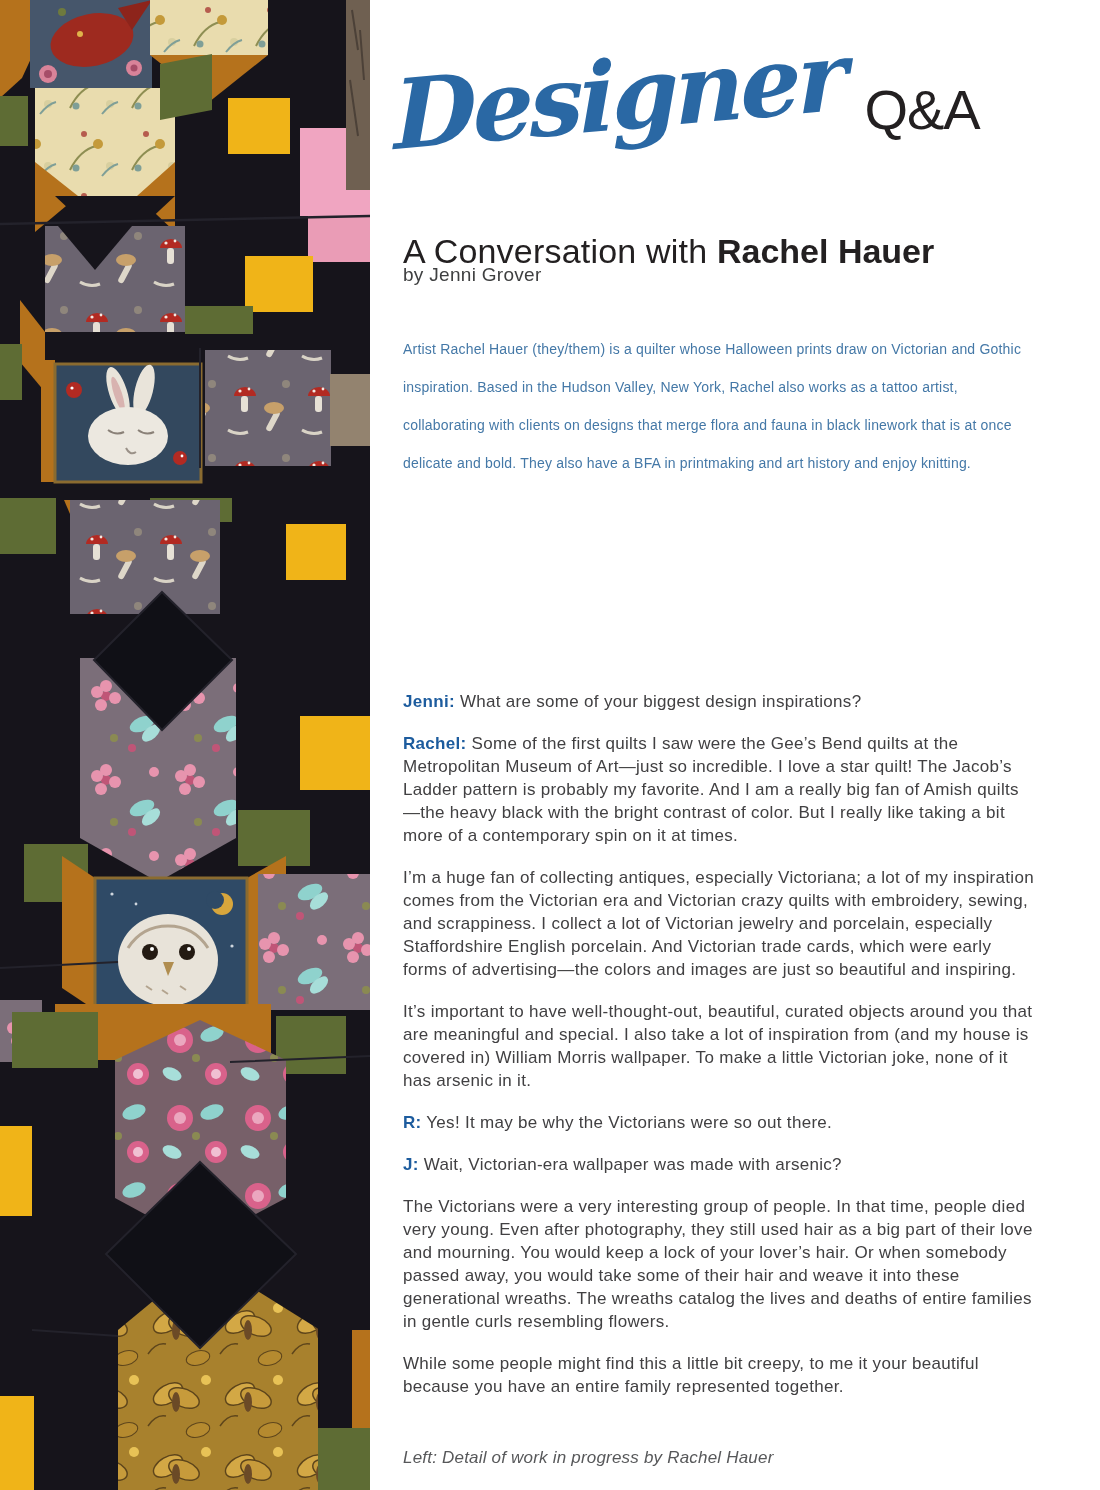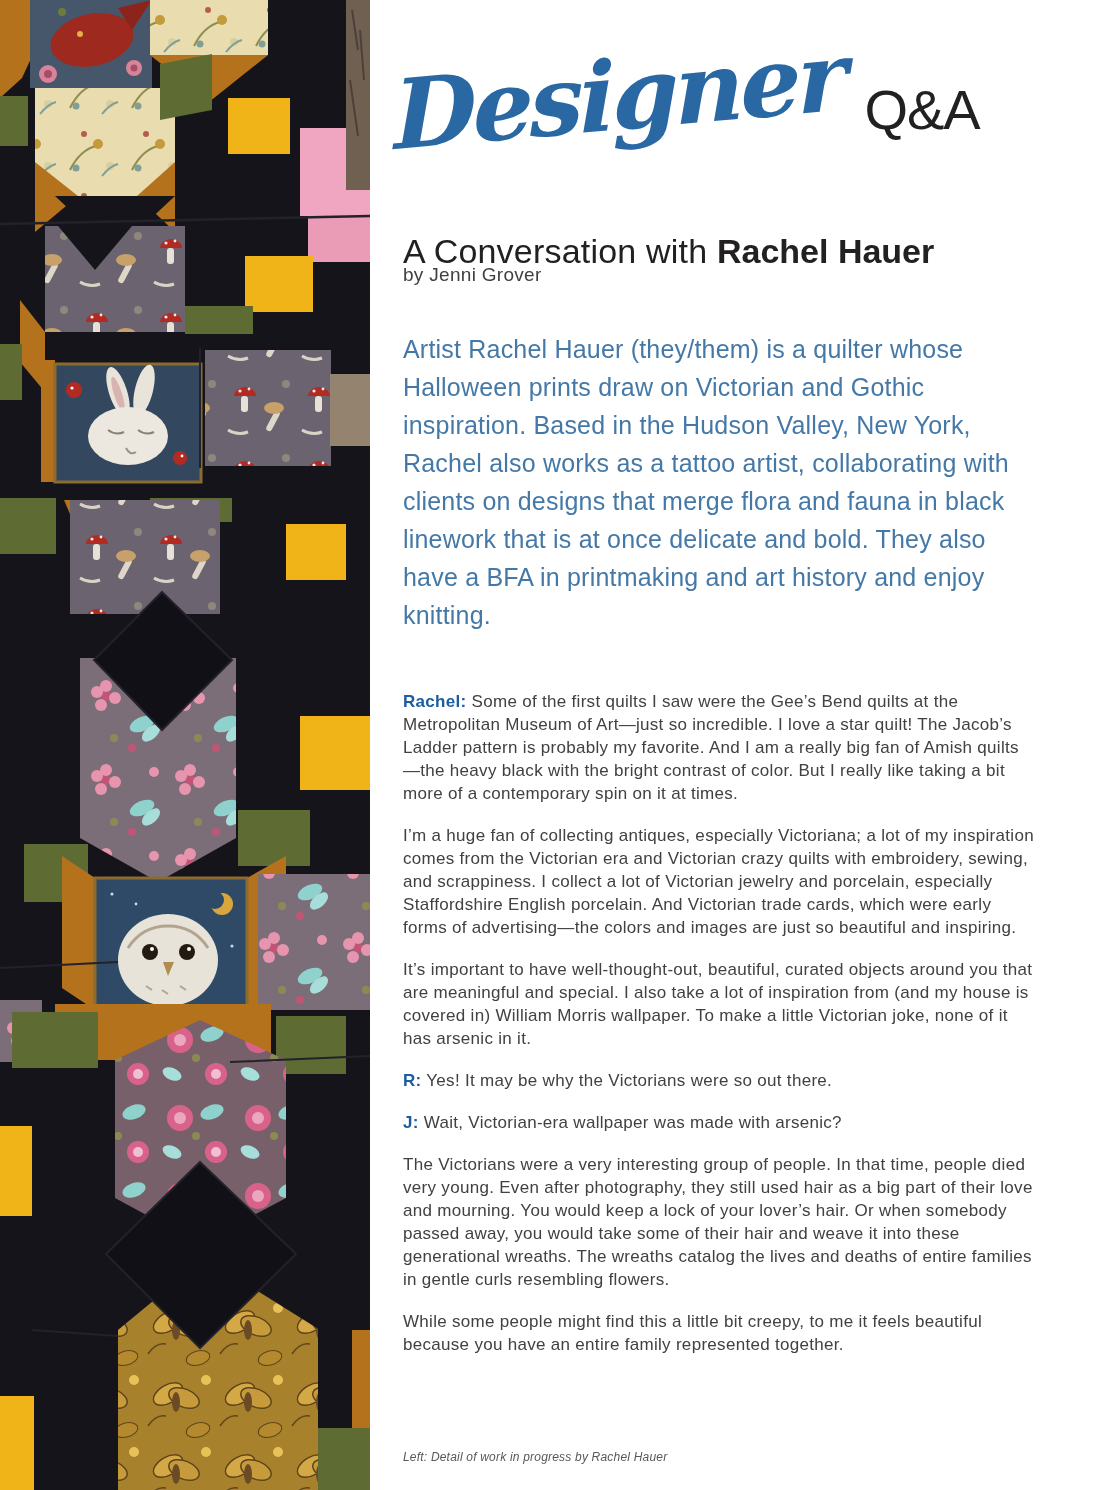--- a/index.html
+++ b/index.html
@@ -29,31 +29,31 @@
     position:absolute;left:0;top:222px;font-size:34px;line-height:34px;
     color:var(--title_dark,#232021);font-weight:400;letter-spacing:.2px;margin-top:12px;
   }
   .subtitle b{font-weight:700;letter-spacing:0;}
   .byline{
     position:absolute;left:0;top:258px;font-size:19px;line-height:34px;
     color:#3f4041;font-weight:400;letter-spacing:.3px;
   }
   .intro{position:absolute;left:0;top:330px;width:632px;}
   .intro p{
-    margin:0 0 26px 0;font-size:25px;line-height:38px;
+    margin:0 0 26px 0;font-size:14px;line-height:38px;
     color:var(--intro_blue,#4478a7);font-weight:400;letter-spacing:.2px;
   }
   .qa{position:absolute;left:0;top:690px;width:632px;}
   .qa p{
     margin:0 0 19px 0;font-size:17px;line-height:23px;
     color:var(--body_gray,#414042);letter-spacing:.3px;
   }
   .qa p strong{color:var(--label_blue,#1d5c9e);font-weight:700;}
   .caption{
-    position:absolute;left:0;top:1448px;font-size:12px;line-height:19px;
+    position:absolute;left:0;top:1448px;font-size:17px;line-height:19px;
     font-style:italic;color:var(--caption_gray,#57585a);letter-spacing:.2px;
   }
 </style>
 </head>
 <body>
 
 <svg class="photo" viewBox="0 0 370 1490" width="370" height="1490" role="img">
   <defs>
     <pattern id="cream" width="62" height="62" patternUnits="userSpaceOnUse">
       <rect width="62" height="62" fill="#e9dcae"></rect>
@@ -218,23 +218,24 @@
 
   <div class="subtitle"><span>A Conversation with </span><b>Rachel Hauer</b></div>
 
   <div class="byline">by Jenni Grover</div>
 
   <div class="intro">
     <p>Artist Rachel Hauer (they/them) is a quilter whose Halloween prints draw on Victorian and Gothic inspiration. Based in the Hudson Valley, New York, Rachel also works as a tattoo artist, collaborating with clients on designs that merge flora and fauna in black linework that is at once delicate and bold. They also have a BFA in printmaking and art history and enjoy knitting.</p>
   </div>
 
   <div class="qa">
+    <p><strong>Jenni:</strong> <span>What are some of your biggest design inspirations?</span></p>
     <p><strong>Rachel:</strong> <span>Some of the first quilts I saw were the Gee’s Bend quilts at the Metropolitan Museum of Art—just so incredible. I love a star quilt! The Jacob’s Ladder pattern is probably my favorite. And I am a really big fan of Amish quilts—the heavy black with the bright contrast of color. But I really like taking a bit more of a contemporary spin on it at times.</span></p>
     <p><strong></strong> <span>I’m a huge fan of collecting antiques, especially Victoriana; a lot of my inspiration comes from the Victorian era and Victorian crazy quilts with embroidery, sewing, and scrappiness. I collect a lot of Victorian jewelry and porcelain, especially Staffordshire English porcelain. And Victorian trade cards, which were early forms of advertising—the colors and images are just so beautiful and inspiring.</span></p>
     <p><strong></strong> <span>It’s important to have well-thought-out, beautiful, curated objects around you that are meaningful and special. I also take a lot of inspiration from (and my house is covered in) William Morris wallpaper. To make a little Victorian joke, none of it has arsenic in it.</span></p>
     <p><strong>R:</strong> <span>Yes! It may be why the Victorians were so out there.</span></p>
     <p><strong>J:</strong> <span>Wait, Victorian-era wallpaper was made with arsenic?</span></p>
     <p><strong></strong> <span>The Victorians were a very interesting group of people. In that time, people died very young. Even after photography, they still used hair as a big part of their love and mourning. You would keep a lock of your lover’s hair. Or when somebody passed away, you would take some of their hair and weave it into these generational wreaths. The wreaths catalog the lives and deaths of entire families in gentle curls resembling flowers.</span></p>
-    <p><strong></strong> <span>While some people might find this a little bit creepy, to me it feels beautiful because you have an entire family represented together.</span></p>
+    <p><strong></strong> <span>While some people might find this a little bit creepy, to me it your beautiful because you have an entire family represented together.</span></p>
   </div>
 
   <div class="caption">Left: Detail of work in progress by Rachel Hauer</div>
 </div>
 
 </body></html>

